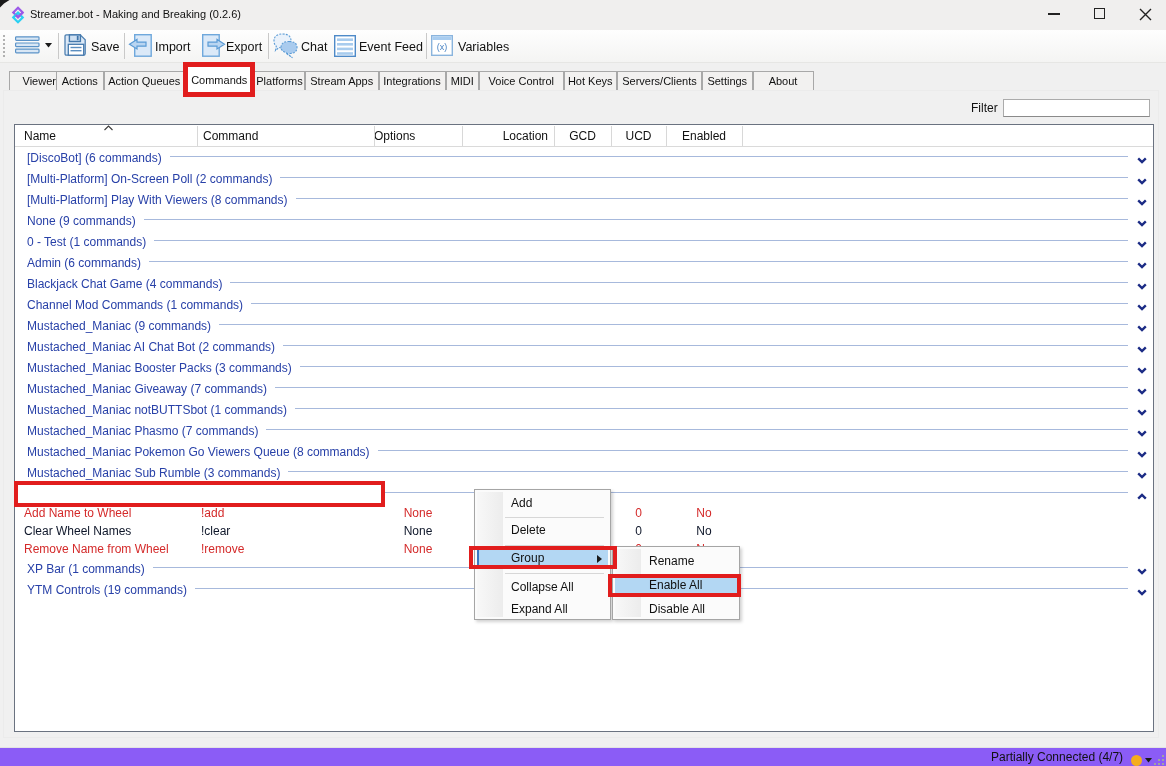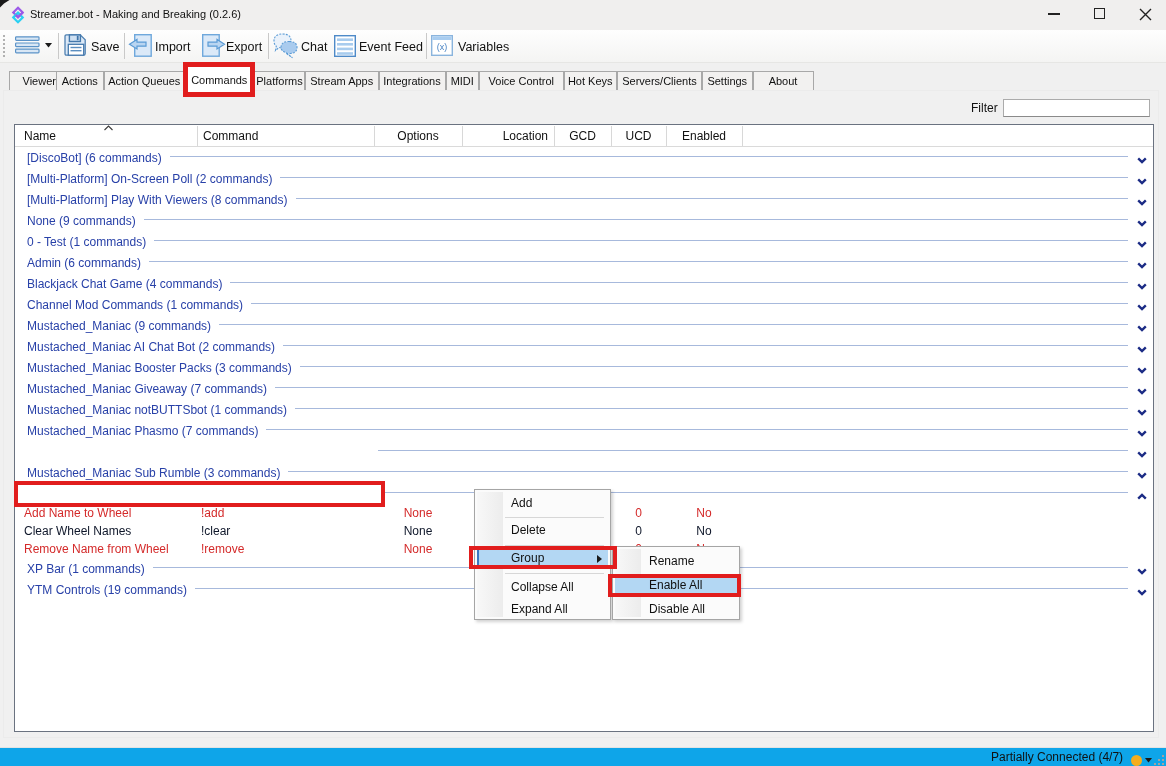--- a/index.html
+++ b/index.html
@@ -49,21 +49,21 @@
 .menu { position:absolute; background:#fbfbfb; border:1px solid #a5a5a5; z-index:20;
   box-shadow:2px 2px 3px rgba(0,0,0,0.18); }
 .menu .gutter { position:absolute; left:2px; top:2px; bottom:2px; width:26px;
   background:linear-gradient(90deg,#f8f8f8,#ececec); }
 .mitem { position:absolute; left:2px; right:2px; height:22px; font-size:12px; color:#111; }
 .mitem span { position:absolute; left:34px; top:4px; }
 .msep { position:absolute; left:30px; right:6px; height:1px; background:#d7d7d7; }
 .mhl { background:#b3d7f3; }
 
 
-.status { position:absolute; left:0; top:747px; width:1166px; height:19px; background:#0ea5e9;
+.status { position:absolute; left:0; top:747px; width:1166px; height:19px; background:#8b5cf6;
   border-top:1px solid #e3e3e3; font-size:12px; color:#111; }
 </style>
 </head>
 <body>
 
 <div class="titlebar">
   <svg class="abs" style="left:9px;top:6px" width="18" height="18" viewBox="0 0 18 18">
     <g fill="none" stroke-width="2.2">
       <path d="M9 1.8 L13.7 6.5 L9 11.2 L4.3 6.5 Z" stroke="#9c59e8"></path>
       <path d="M9 6.8 L13.7 11.5 L9 16.2 L4.3 11.5 Z" stroke="#29d0f2"></path>
@@ -174,21 +174,21 @@
   </div>
 <div class="page"></div>
 
 <div class="filterlbl">Filter</div>
 <div class="filterbox"></div>
 
 <div class="grid" id="grid">
   <div class="ghead">
     <div class="col" style="left:9px">Name</div>
     <div class="col" style="left:188px">Command</div>
-    <div class="col" style="left:359px;width:88px;text-align:center">Options</div>
+    <div class="col" style="left:359px;width:88px;">Options</div>
     <div class="col" style="left:441px;width:92px;text-align:right">Location</div>
     <div class="col" style="left:539px;width:57px;text-align:center">GCD</div>
     <div class="col" style="left:596px;width:55px;text-align:center">UCD</div>
     <div class="col" style="left:651px;width:76px;text-align:center">Enabled</div>
     <svg class="abs" style="left:89px;top:0px" width="9" height="6" viewBox="0 0 9 6">
         <path d="M0.5 5 L4.5 1 L8.5 5" fill="none" stroke="#3a3a3a" stroke-width="1.1"></path>
       </svg>
     <div class="gsep" style="left:182px"></div>
     <div class="gsep" style="left:359px"></div>
     <div class="gsep" style="left:447px"></div>
@@ -290,20 +290,21 @@
   <div class="gline" style="left: 280px; top: 9px; width: 833px;"></div>
       </div>
       <div class="grow" style="top:295px;height:21px">
     <span class="gtext" style="position:absolute;left:12px;top:4px;white-space:nowrap">Mustached_Maniac Phasmo (7 commands)</span>
     <span class="chev" style="top:6px"><svg width="10" height="7" viewBox="0 0 10 7">
             <path d="M1.2 1.4 L5 5 L8.8 1.4" fill="none" stroke="#1b2b85" stroke-width="2.4"></path>
           </svg></span>
   <div class="gline" style="left: 251px; top: 9px; width: 862px;"></div>
       </div>
       <div class="grow" style="top:316px;height:21px">
+    <span class="gtext" style="position:absolute;left:12px;top:4px;white-space:nowrap">Mustached_Maniac Pokemon Go Viewers Queue (8 commands)</span>
     <span class="chev" style="top:6px"><svg width="10" height="7" viewBox="0 0 10 7">
             <path d="M1.2 1.4 L5 5 L8.8 1.4" fill="none" stroke="#1b2b85" stroke-width="2.4"></path>
           </svg></span>
   <div class="gline" style="left: 363px; top: 9px; width: 750px;"></div>
       </div>
       <div class="grow" style="top:337px;height:21px">
     <span class="gtext" style="position:absolute;left:12px;top:4px;white-space:nowrap">Mustached_Maniac Sub Rumble (3 commands)</span>
     <span class="chev" style="top:6px"><svg width="10" height="7" viewBox="0 0 10 7">
             <path d="M1.2 1.4 L5 5 L8.8 1.4" fill="none" stroke="#1b2b85" stroke-width="2.4"></path>
           </svg></span>

